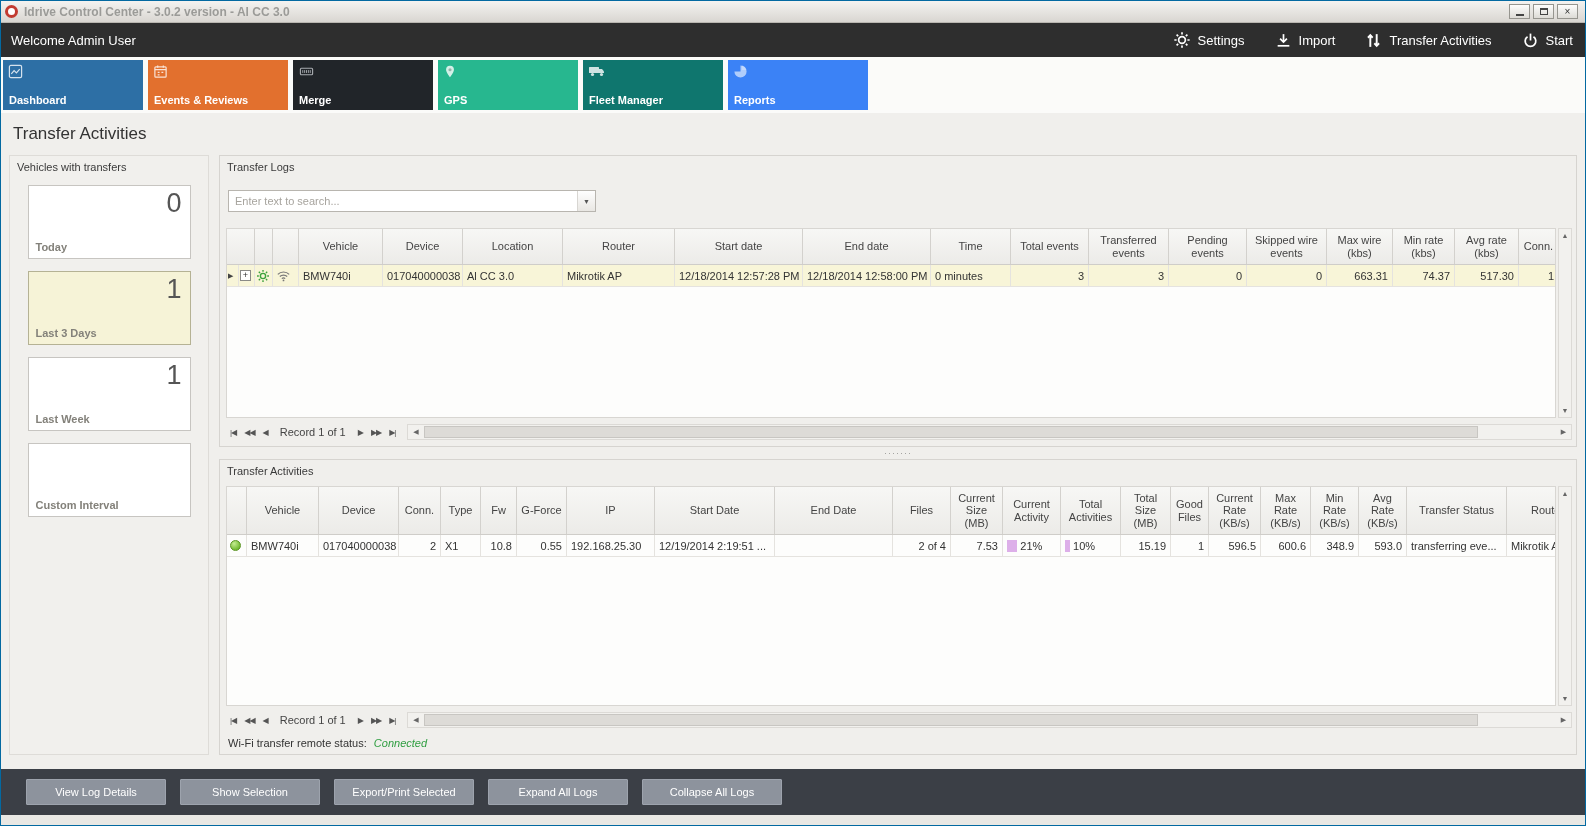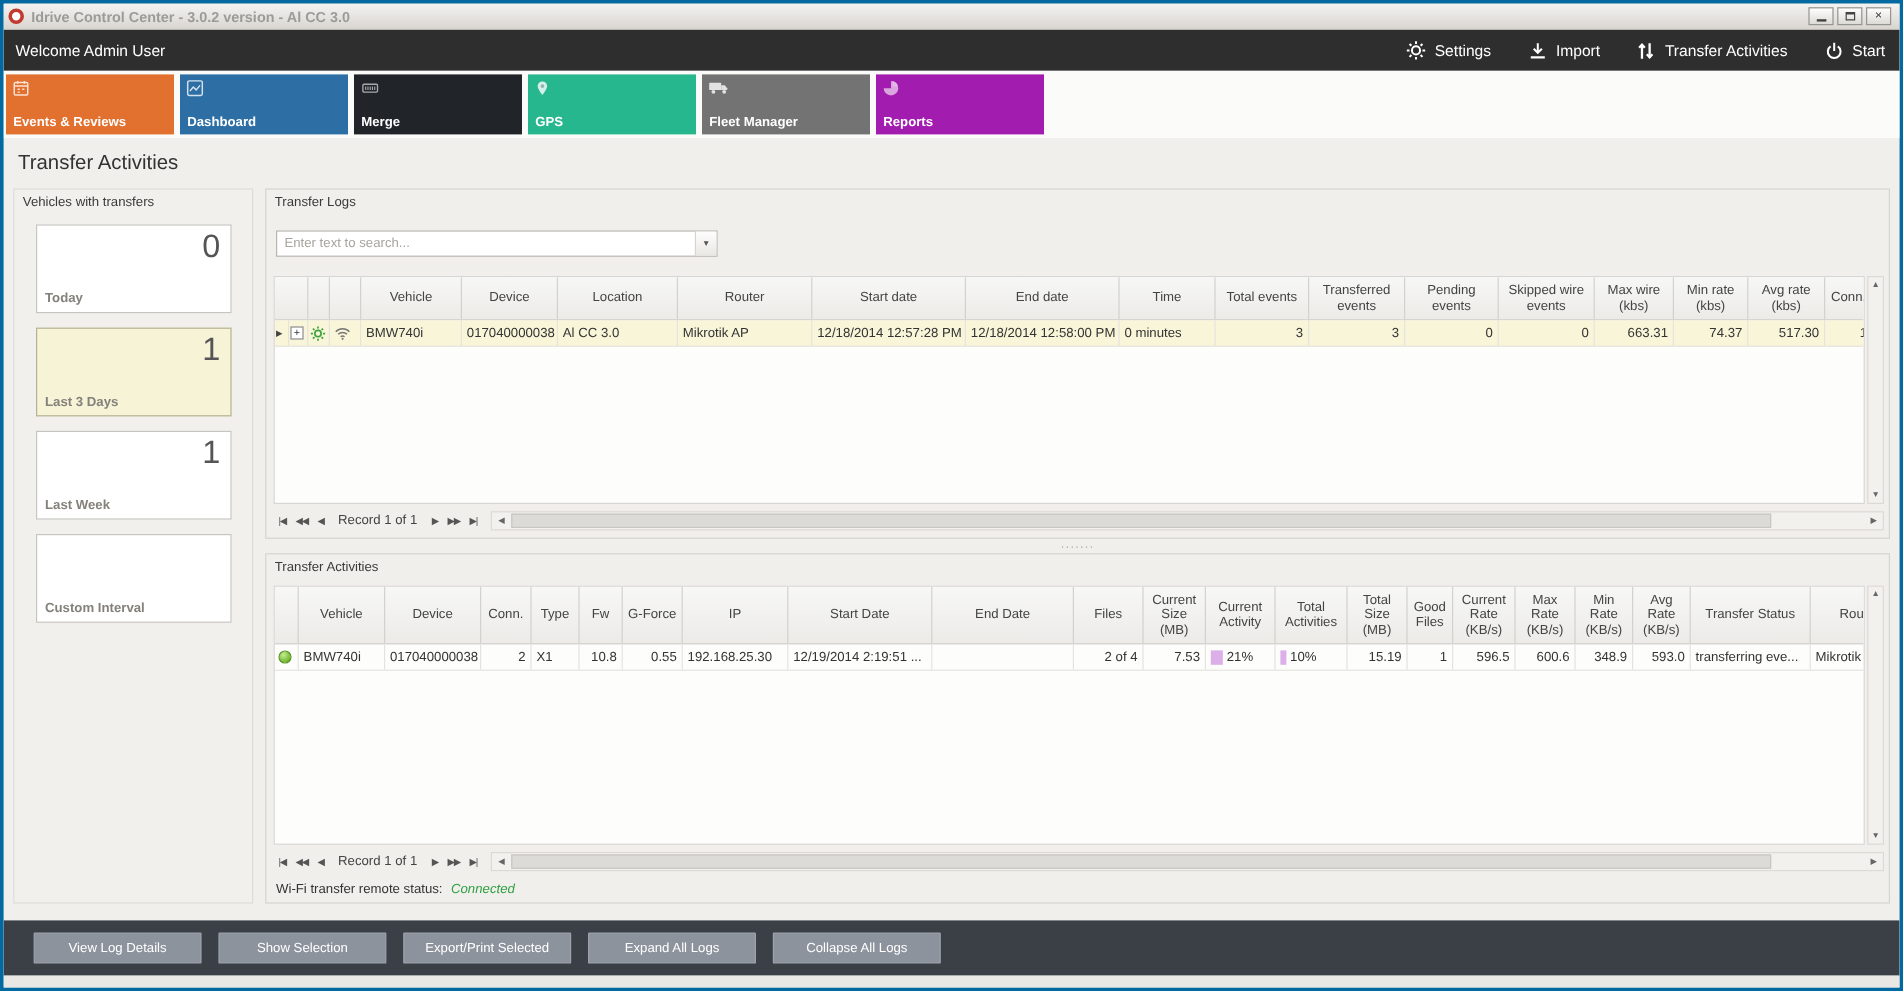--- a/index.html
+++ b/index.html
@@ -1,17 +1,17 @@
 <!DOCTYPE html>
 <html><head>
 <meta charset="utf-8">
 <style>
   * { margin:0; padding:0; box-sizing:border-box; }
   html,body { background:#bdbdbd; font-family:"Liberation Sans", sans-serif; }
-  .app { position:relative; width:1586px; height:826px; background:#f0efec; border:3px solid #0369a1; overflow:hidden; }
+  .app { position:relative; width:1586px; height:826px; background:#f0efec; border:1px solid #0369a1; overflow:hidden; }
 
   
   .titlebar { position:absolute; top:0; left:0; right:0; height:22px;
     background:linear-gradient(#f4f3f1,#d9d6d1); border-bottom:1px solid #b9b6b0;
     display:flex; align-items:center; gap:6px; padding:0 4px; }
   .app-logo { width:13px; height:13px; border-radius:50%; border:3px solid #c23b31; background:#fff; }
   .title-text { font-size:12px; font-weight:bold; color:#9b9b98; }
   .win-buttons { margin-left:auto; display:flex; gap:3px; padding-right:3px; }
   .win-btn { width:21px; height:15px; border:1px solid #96958f; background:linear-gradient(#fdfdfc,#dddbd6);
     display:flex; align-items:center; justify-content:center; font-size:10px; color:#333; line-height:1; }
@@ -183,58 +183,58 @@
         <svg width="17" height="17" viewBox="0 0 16 16" fill="none" stroke="#fff" stroke-width="1.6">
             <path d="M5.2 4.4a5 5 0 1 0 5.6 0"></path>
             <path d="M8 1.5V8"></path>
           </svg>
         <span>Start</span>
       </span>
     </div>
   </div>
 
   <div class="tiles">
+    <div class="tile" style="background: rgb(45, 111, 165);">
+      <svg class="tile-icon" width="15" height="15" viewBox="0 0 16 16" fill="none" stroke="#fff" stroke-width="1.3">
+          <rect x="1.5" y="1.5" width="13" height="13" rx="1.5"></rect>
+          <path d="M3.5 10.5 6.5 7l2.5 2.5 3.5-4"></path>
+        </svg>
+      <span class="tile-label">Dashboard</span>
+    </div>
     <div class="tile" style="background: rgb(226, 112, 46);">
       <svg class="tile-icon" width="15" height="15" viewBox="0 0 16 16" fill="none" stroke="#fff" stroke-width="1.3">
           <rect x="2" y="3" width="12" height="11" rx="1"></rect>
           <path d="M2 6h12M5 1.5V4M11 1.5V4M5 9h2M9 9h2M5 11.5h2"></path>
         </svg>
       <span class="tile-label">Events &amp; Reviews</span>
     </div>
-    <div class="tile" style="background: rgb(45, 111, 165);">
-      <svg class="tile-icon" width="15" height="15" viewBox="0 0 16 16" fill="none" stroke="#fff" stroke-width="1.3">
-          <rect x="1.5" y="1.5" width="13" height="13" rx="1.5"></rect>
-          <path d="M3.5 10.5 6.5 7l2.5 2.5 3.5-4"></path>
-        </svg>
-      <span class="tile-label">Dashboard</span>
-    </div>
     <div class="tile" style="background: rgb(33, 37, 41); text-decoration: underline;">
       <svg class="tile-icon" width="17" height="15" viewBox="0 0 16 16" fill="none" stroke="#c8ccd0" stroke-width="1.2">
           <rect x="1.5" y="4.5" width="13" height="7" rx="1"></rect>
           <path d="M4 6.5v3M6 6.5v3M8 6.5v3M10 6.5v3M12 6.5v3" stroke-width="1"></path>
         </svg>
       <span class="tile-label">Merge</span>
     </div>
     <div class="tile" style="background: rgb(39, 183, 143);">
       <svg class="tile-icon" width="14" height="15" viewBox="0 0 16 16">
           <path d="M8 1.5a4.5 4.5 0 0 1 4.5 4.5c0 3.2-4.5 8.5-4.5 8.5S3.5 9.2 3.5 6A4.5 4.5 0 0 1 8 1.5z" fill="#fff"></path>
           <circle cx="8" cy="6" r="1.8" fill="rgba(0,0,0,0.3)"></circle>
         </svg>
       <span class="tile-label">GPS</span>
     </div>
-    <div class="tile" style="background: #737373; text-align: center;">
+    <div class="tile" style="background: #0f766e; text-align: center;">
       <svg class="tile-icon" width="18" height="14" viewBox="0 0 18 14" fill="#fff" opacity="0.85">
           <rect x="1" y="3" width="10" height="6" rx="0.5"></rect>
           <path d="M11 5h3l2 2.5V9h-5z"></path>
           <circle cx="4.5" cy="10.5" r="1.6"></circle>
           <circle cx="13.5" cy="10.5" r="1.6"></circle>
         </svg>
       <span class="tile-label">Fleet Manager</span>
     </div>
-    <div class="tile" style="background: #a21caf;">
+    <div class="tile" style="background: #3b82f6;">
       <svg class="tile-icon" width="15" height="15" viewBox="0 0 16 16">
           <path d="M8 8V1.5A6.5 6.5 0 1 1 1.5 8z" fill="#fff" opacity="0.75"></path>
           <path d="M9.5 6.5V1.7A6.5 6.5 0 0 1 14.3 6.5z" fill="#fff" opacity="0.5"></path>
         </svg>
       <span class="tile-label">Reports</span>
     </div>
   </div>
 
   <div class="page-title">Transfer Activities</div>
 

